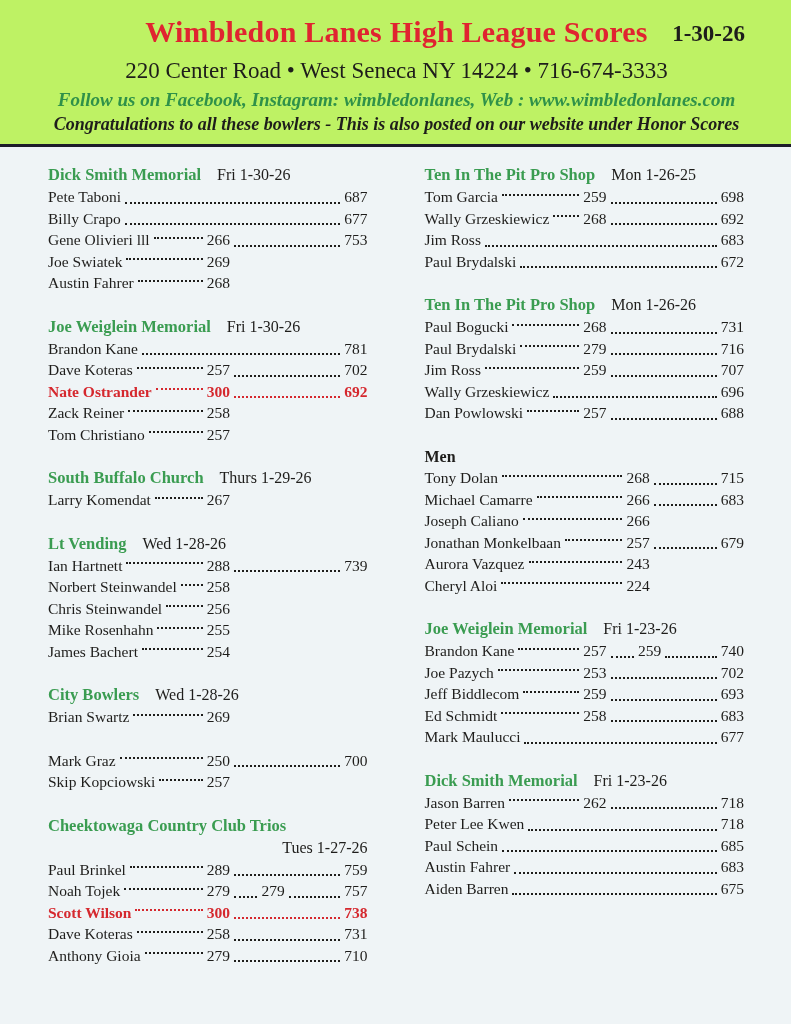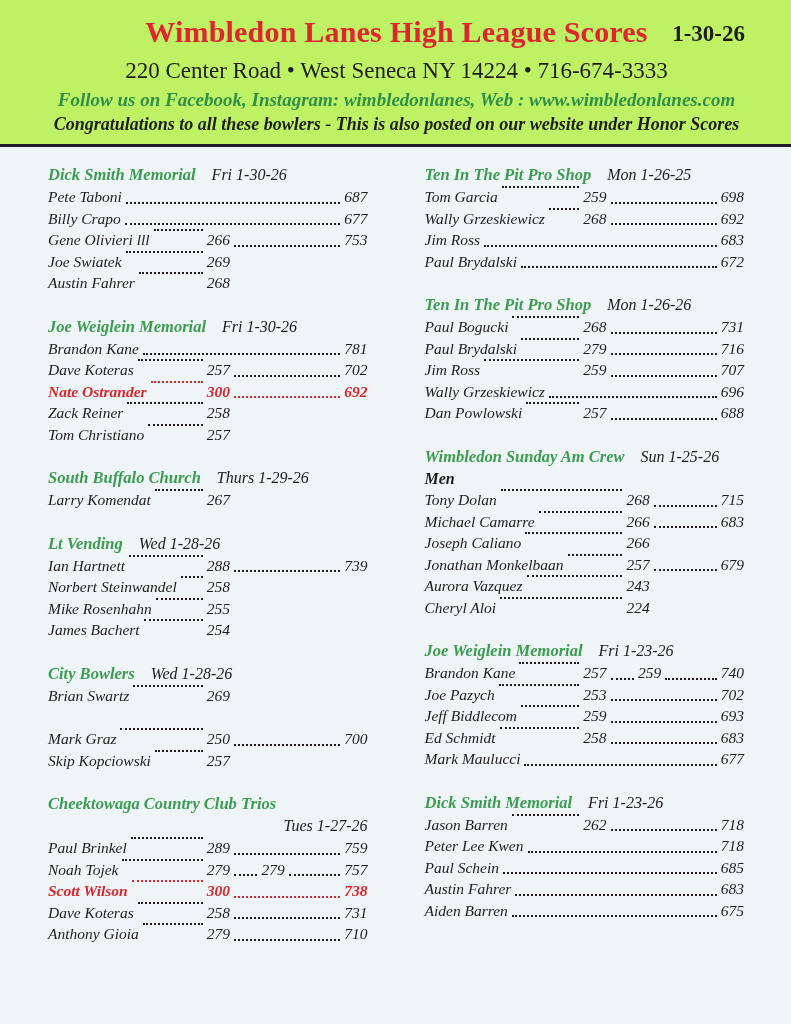--- a/index.html
+++ b/index.html
@@ -24,35 +24,34 @@
     position:absolute;right:0;bottom:3px;font-size:23px;font-weight:bold;color:#1e1d1b;
   }
   .address-line{font-size:23px;font-weight:normal;line-height:29px;margin-top:1px;}
   .social-line{font-size:19px;font-weight:bold;font-style:italic;color:#2f9149;line-height:25px;margin-top:2px;}
   .congrats-line{font-size:18px;font-weight:bold;font-style:italic;color:#1e1d1b;line-height:23px;margin-top:1px;}
   .rule{height:3px;background:#1d1d29;}
   
   .columns{
     display:grid;grid-template-columns:1fr 1fr;column-gap:57px;
     padding:17px 47px 0 48px;
-    font-style:italic;
   }
   .section{margin-bottom:22px;}
   .sec-head{font-size:16.5px;line-height:22px;white-space:nowrap;}
   .sec-name{color:#3a9c51;font-weight:bold;}
   .sec-date{color:#1e1d1b;font-weight:normal;margin-left:16px;font-size:16px;}
   .sec-date-below{display:block;text-align:right;margin-left:0;line-height:22px;}
   .subhead{font-size:16px;font-weight:bold;line-height:21.5px;}
   
   .row{
     display:flex;align-items:flex-end;
     font-size:15.5px;line-height:21.5px;color:#1e1d1b;
   }
   .row.red{color:#d5282e;font-weight:bold;}
-  .lead-group{display:flex;align-items:flex-start;width:57%;flex:0 0 auto;}
+  .lead-group{display:flex;align-items:center;width:57%;flex:0 0 auto;}
   .section.wide .lead-group{width:70.5%;}
   .bowler{white-space:nowrap;flex:0 0 auto;}
   .score{white-space:nowrap;flex:0 0 auto;}
   .leader{
     flex:1 1 8px;min-width:7px;height:0;
     border-bottom:2.5px dotted currentColor;
     margin:0 4px 4px 4px;
   }
   .leader.gap2{flex-grow:0.35;}
   .spacer{flex:1 1 auto;}
@@ -181,20 +180,28 @@
           <div class="row">
             <span class="lead-group">
               <span class="bowler">Norbert Steinwandel</span>
               <span class="leader"></span>
               <span class="score">258</span>
             </span>
             <span class="spacer"></span>
           </div>
           <div class="row">
             <span class="lead-group">
+              <span class="bowler">Chris Steinwandel</span>
+              <span class="leader"></span>
+              <span class="score">256</span>
+            </span>
+            <span class="spacer"></span>
+          </div>
+          <div class="row">
+            <span class="lead-group">
               <span class="bowler">Mike Rosenhahn</span>
               <span class="leader"></span>
               <span class="score">255</span>
             </span>
             <span class="spacer"></span>
           </div>
           <div class="row">
             <span class="lead-group">
               <span class="bowler">James Bachert</span>
               <span class="leader"></span>
@@ -355,21 +362,20 @@
             <span class="lead-group">
               <span class="bowler">Dan Powlowski</span>
               <span class="leader"></span>
               <span class="score">257</span>
             </span>
             <span class="leader"></span>
             <span class="score">688</span>
           </div>
         </section>
         <section class="section wide">
-          <div class="sec-head"><span class="sec-name">Wimbledon Sunday Am Crew</span><span class="sec-date">Sun 1-25-26</span></div>
           <div class="subhead">Men</div>
           <div class="row">
             <span class="lead-group">
               <span class="bowler">Tony Dolan</span>
               <span class="leader"></span>
               <span class="score">268</span>
             </span>
             <span class="leader"></span>
             <span class="score">715</span>
           </div>

